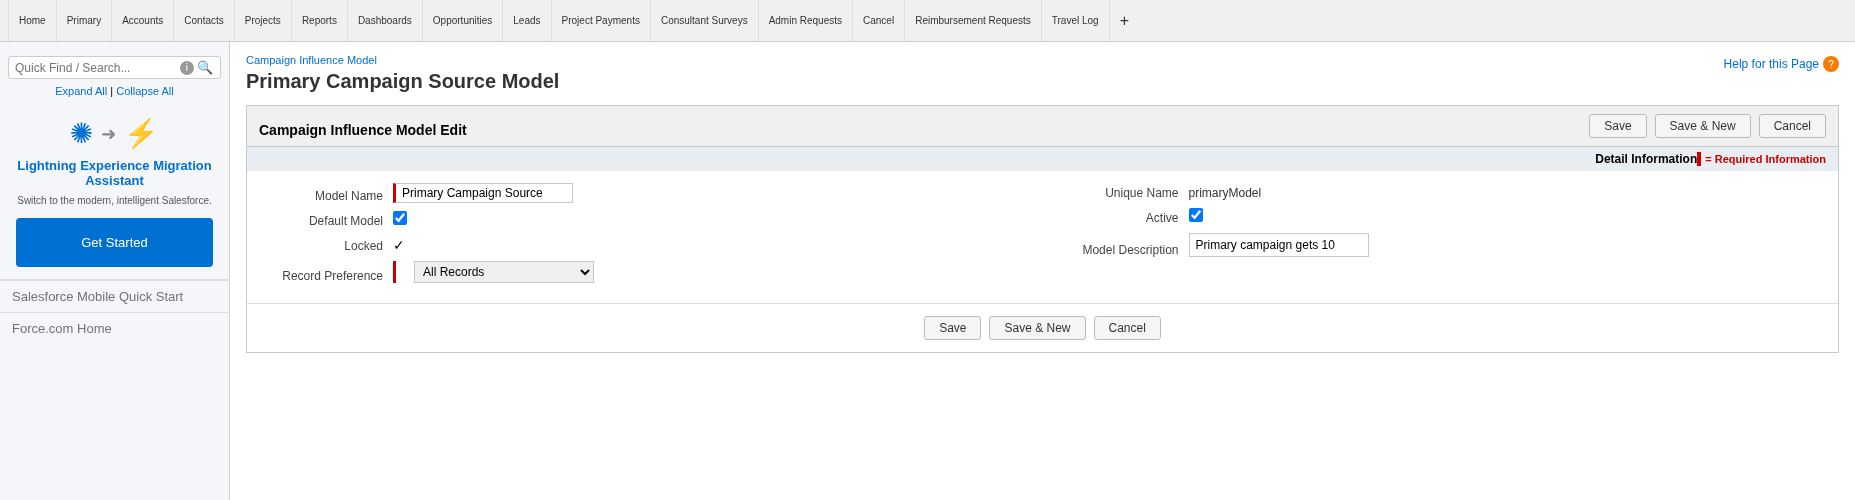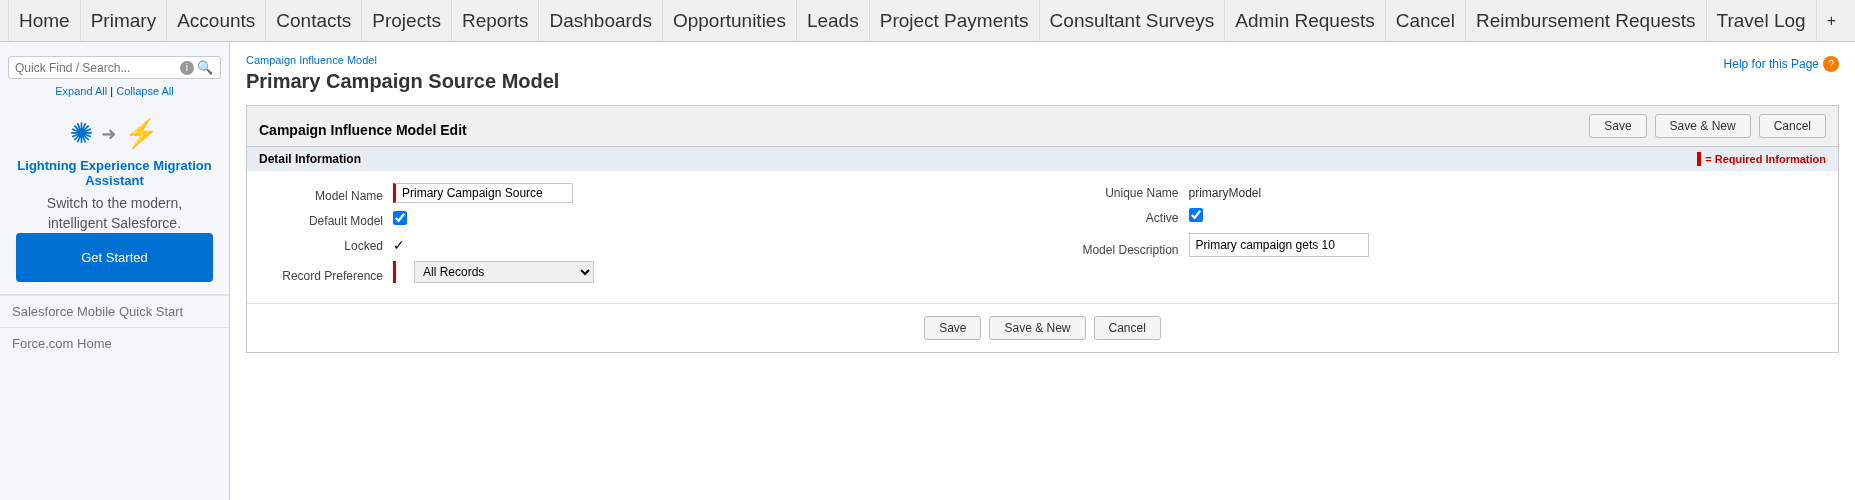--- a/index.html
+++ b/index.html
@@ -13,21 +13,21 @@
       align-items: center;
       height: 42px;
       padding: 0 8px;
       white-space: nowrap;
       overflow: hidden;
     }
     .top-nav a {
       color: #333;
       text-decoration: none;
       padding: 0 10px;
-      font-size: 19px;
+      font-size: 10px;
       height: 42px;
       display: flex;
       align-items: center;
       border-right: 1px solid #ddd;
     }
     .top-nav a:first-child { border-left: 1px solid #ddd; }
     .top-nav .plus-btn {
       padding: 0 10px;
       font-size: 16px;
       height: 42px;
@@ -128,22 +128,23 @@
       font-size: 28px;
     }
     .migration-title {
       color: #0070d2;
       font-size: 13px;
       font-weight: bold;
       margin-bottom: 6px;
     }
     .migration-desc {
       color: #555;
-      font-size: 14px;
+      font-size: 10px;
       line-height: 1.4;
+      margin-bottom: 10px;
     }
     .get-started-btn {
       background: #0070d2;
       color: white;
       border: none;
       padding: 17px 20px;
       border-radius: 4px;
       font-size: 13px;
       cursor: pointer;
       width: 100%;
@@ -226,21 +227,21 @@
       cursor: pointer;
       color: #333;
     }
 
     .form-section-header {
       background: #e8edf2;
       padding: 5px 12px;
       font-weight: bold;
       font-size: 12px;
       display: flex;
-      justify-content: space-between;
+      justify-content: flex-end;
       align-items: center;
     }
     .required-note {
       color: #c00;
       font-size: 11px;
       display: flex;
       align-items: center;
       gap: 4px;
     }
     .req-bar {

